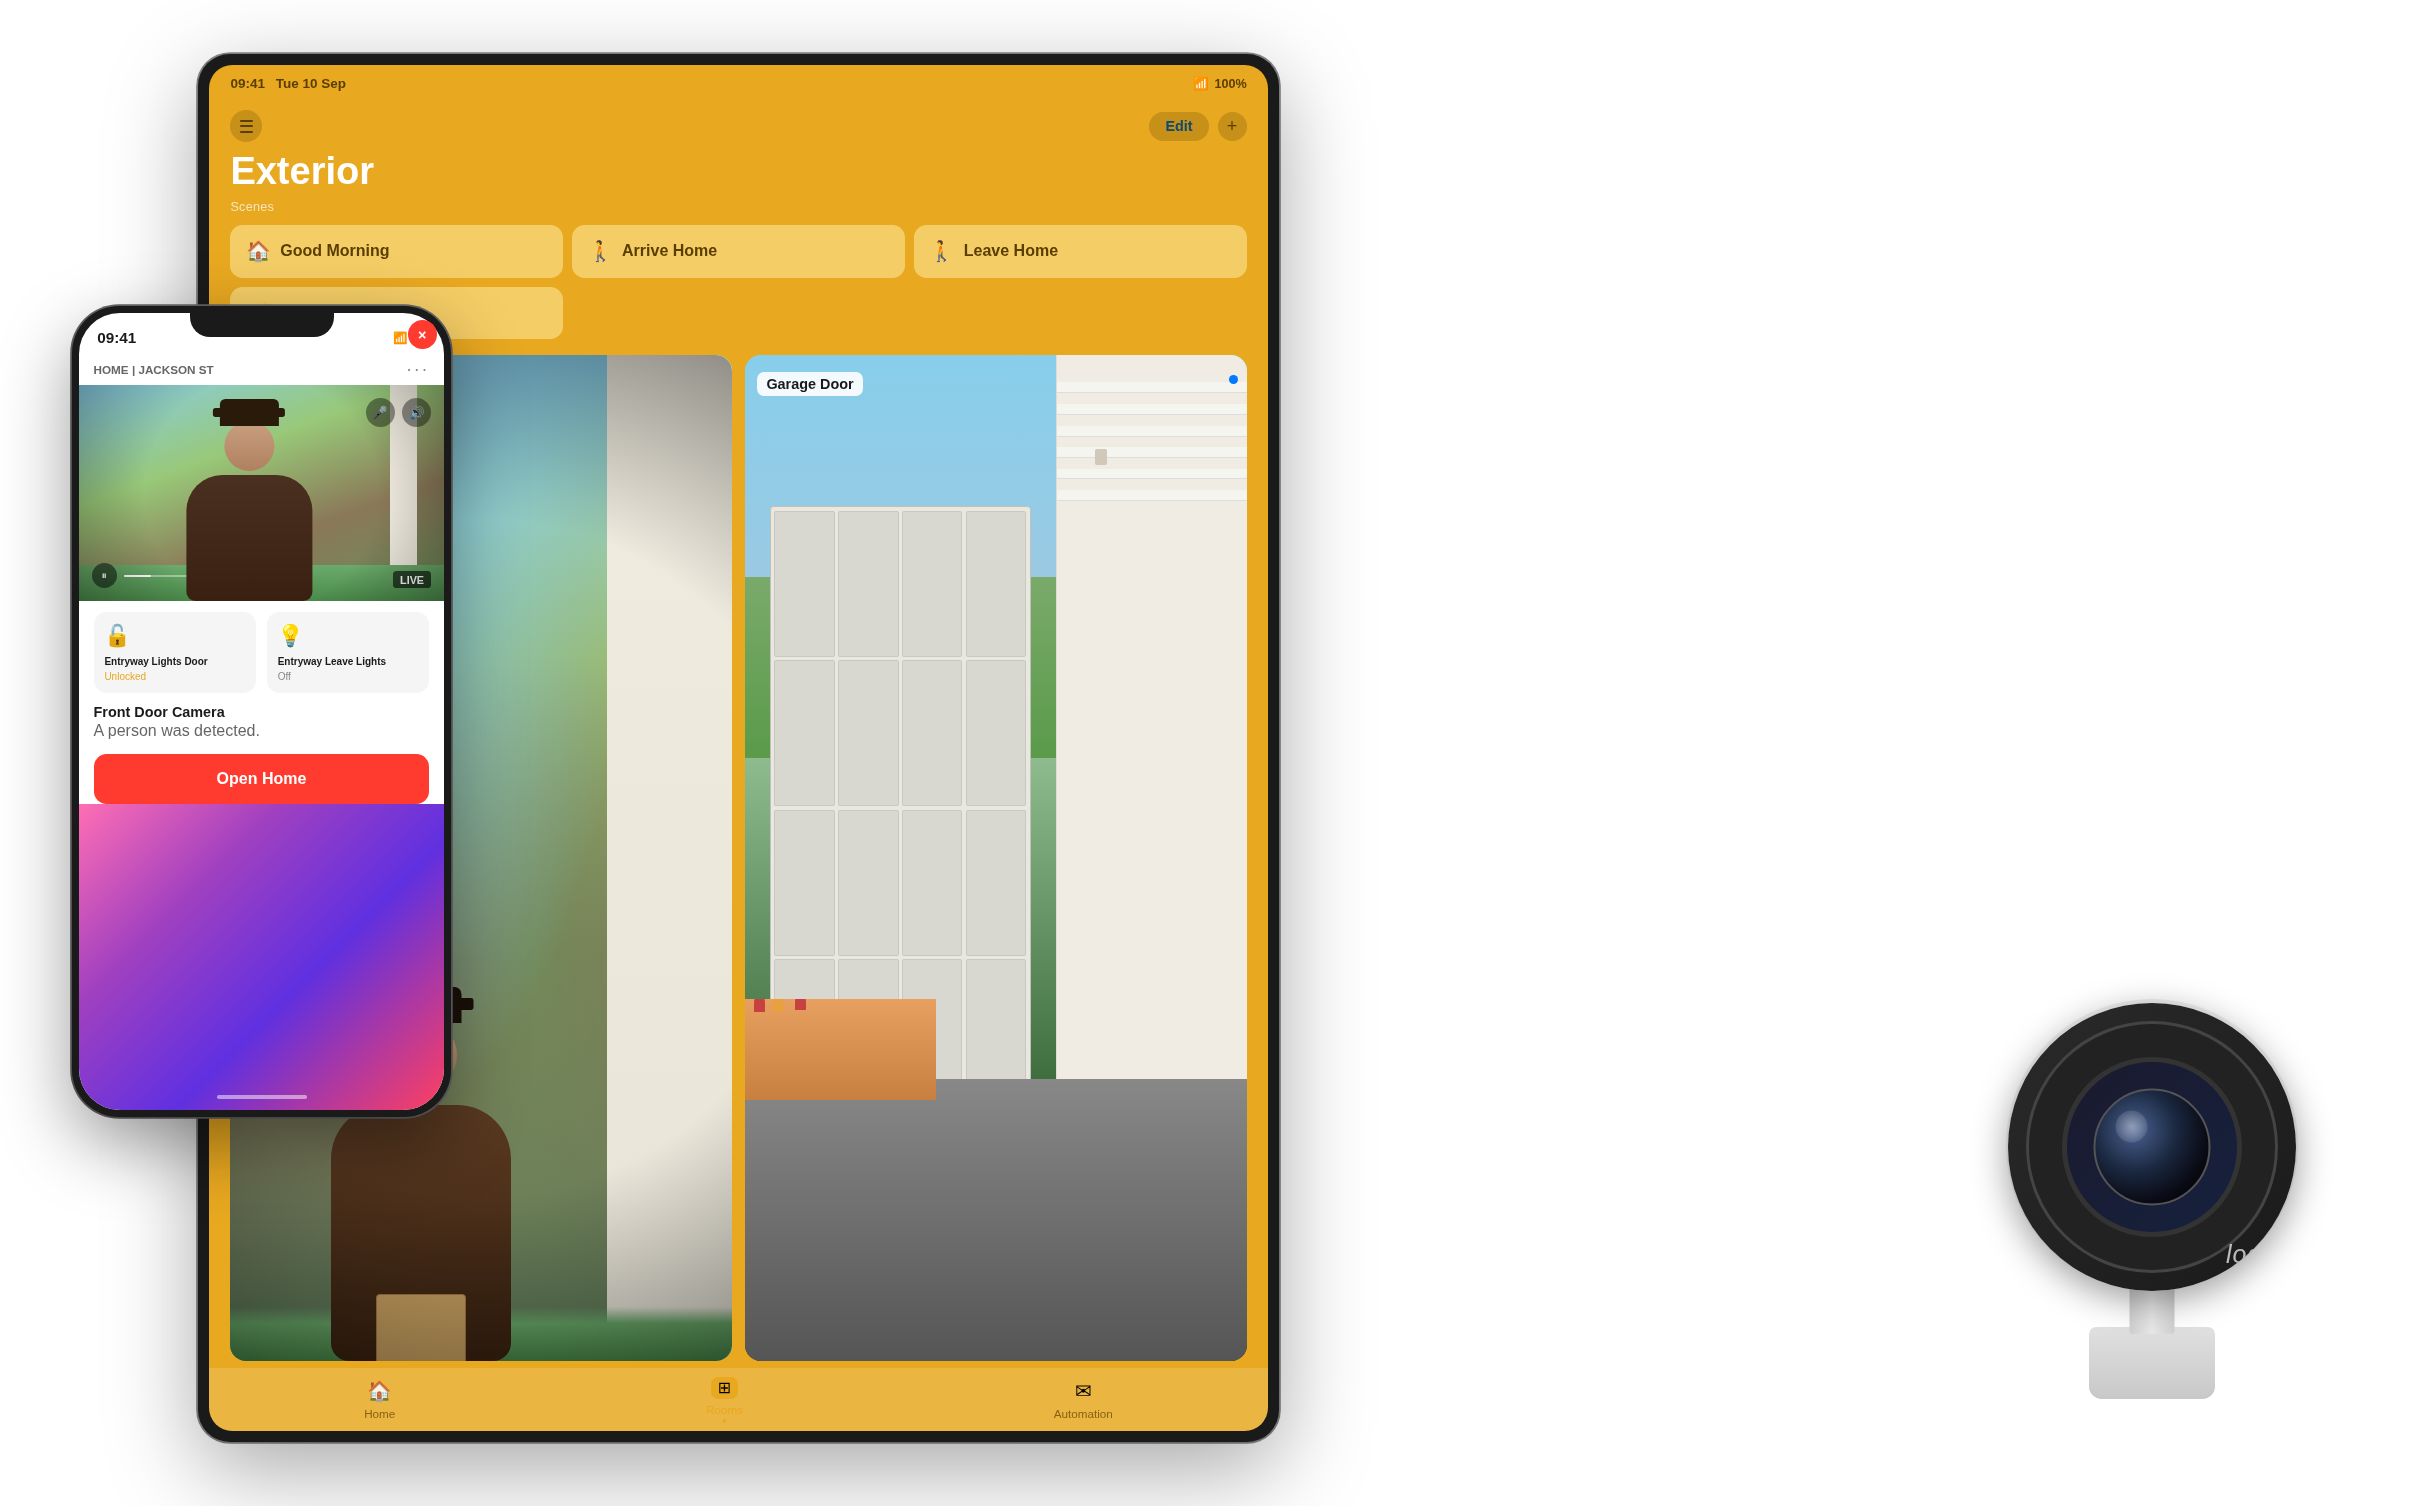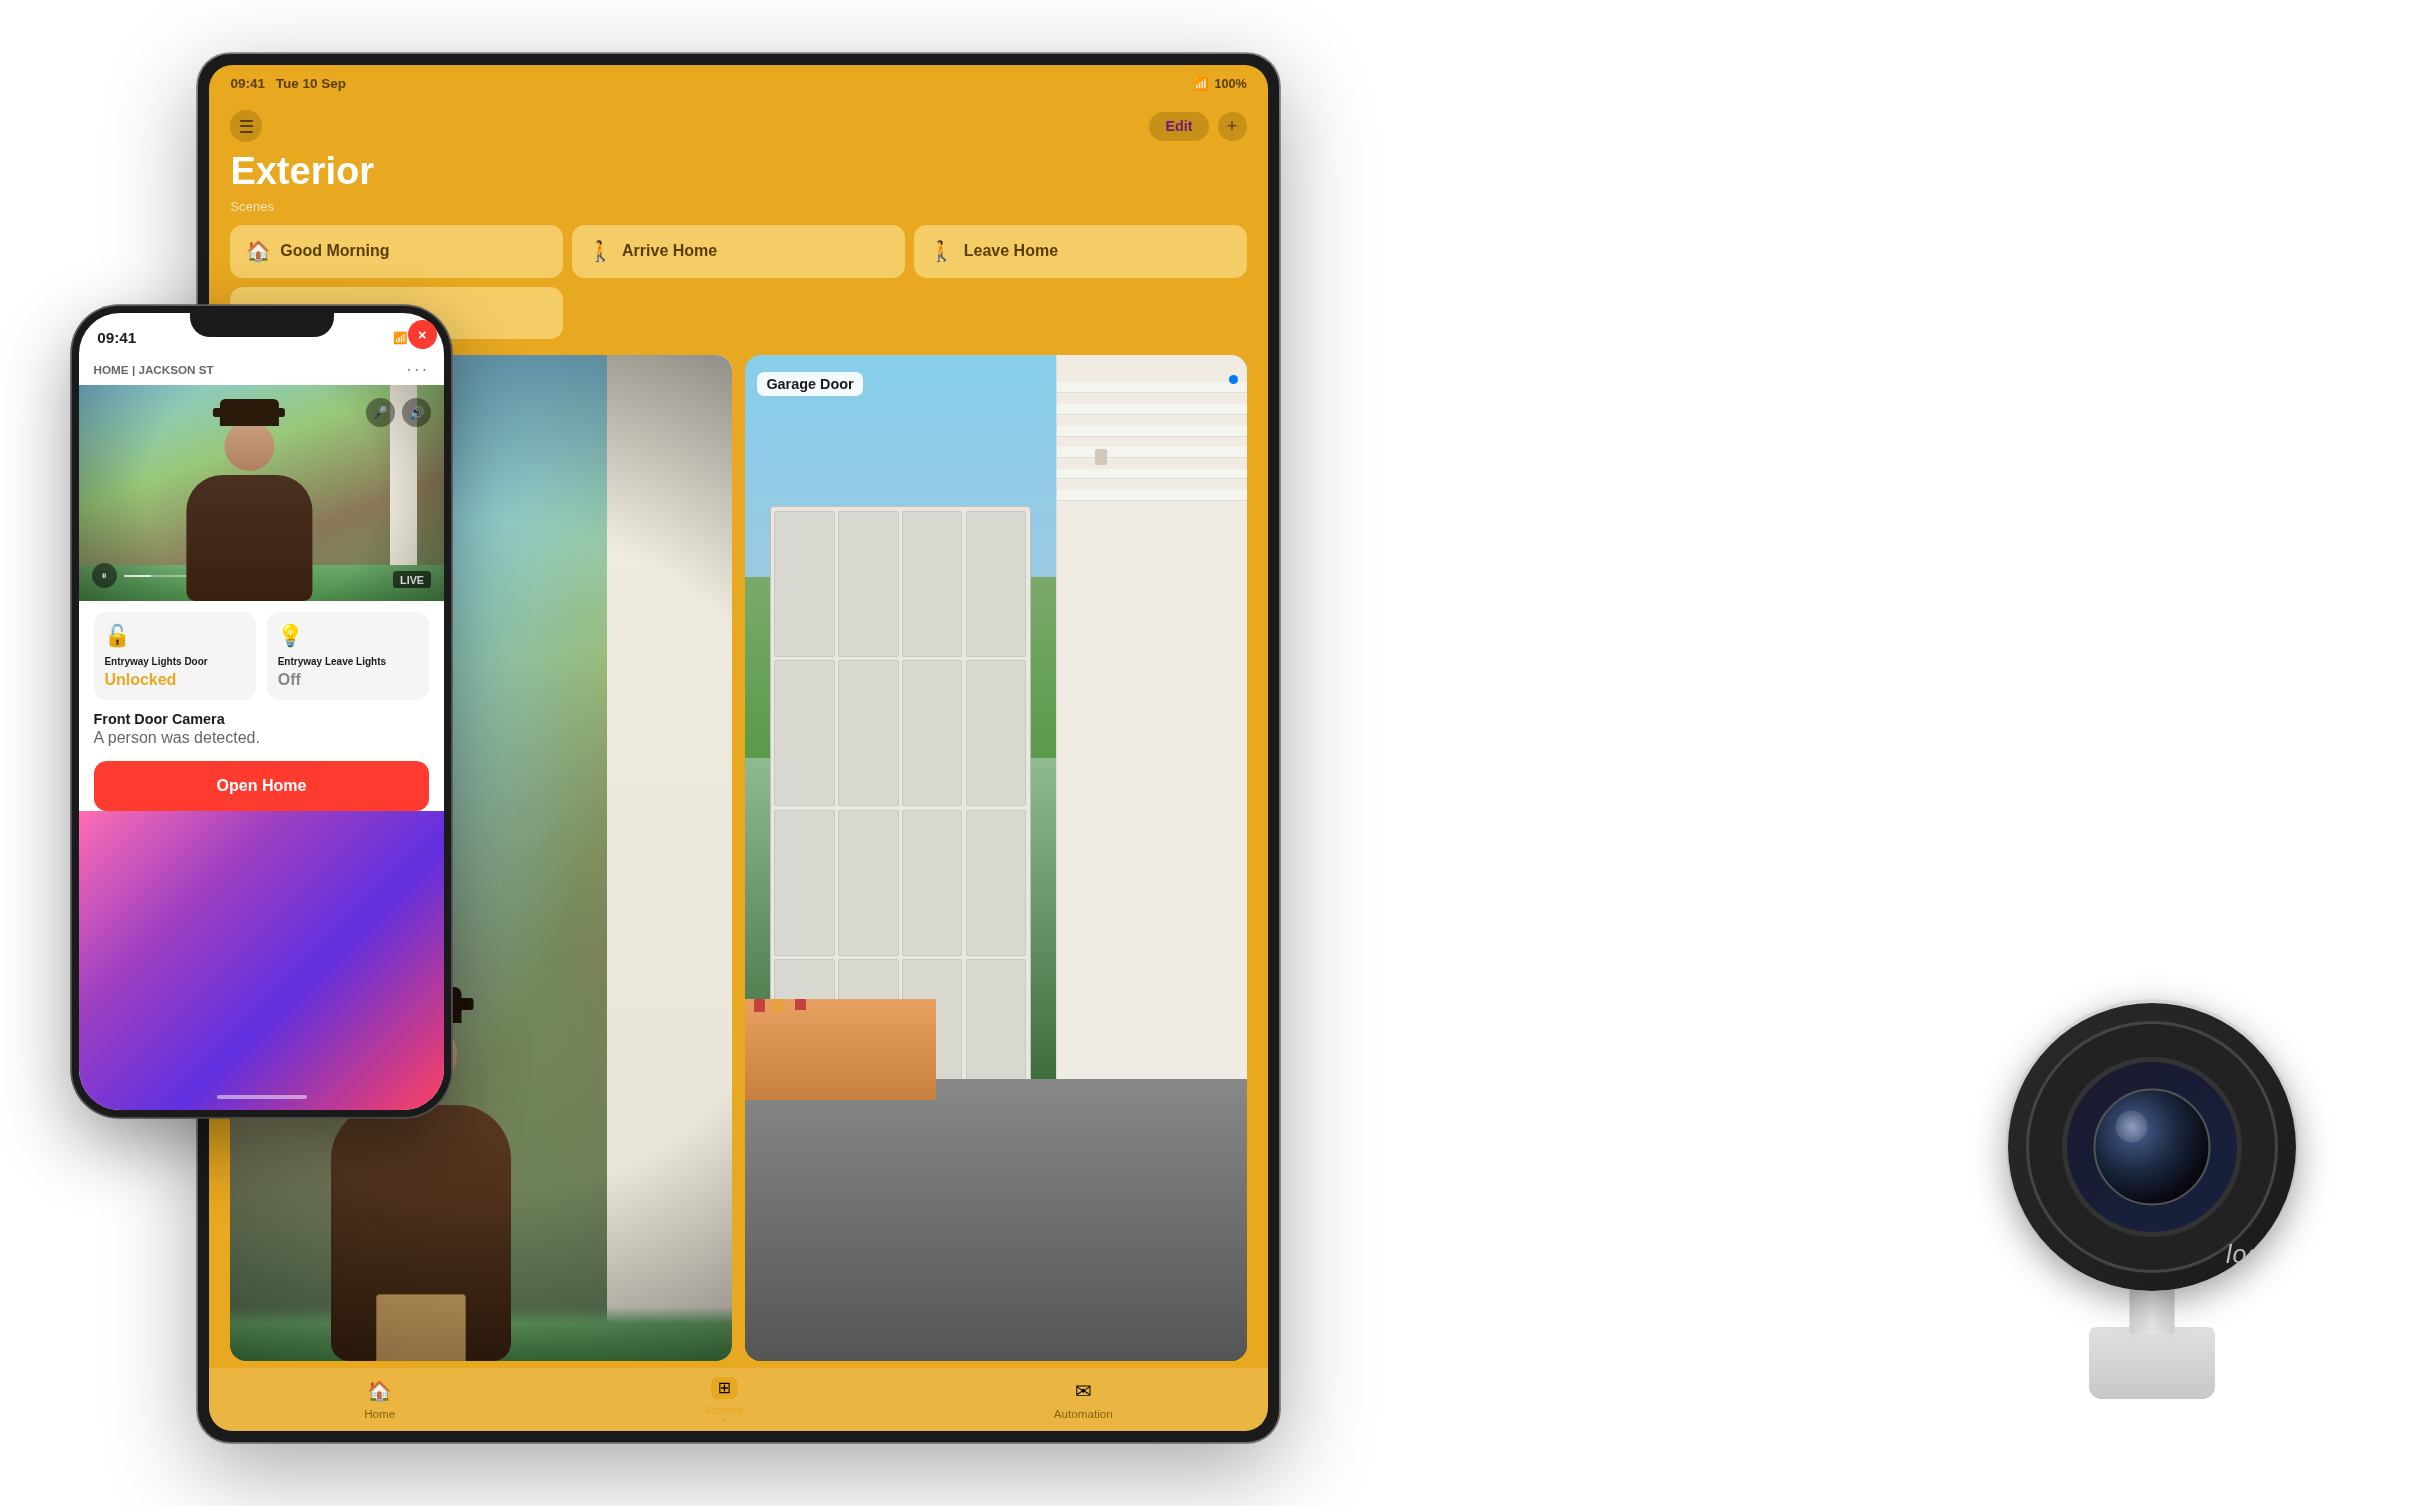--- a/index.html
+++ b/index.html
@@ -116,21 +116,21 @@
       gap: 9px;
     }
 
     .edit-btn {
       background: rgba(100,70,0,0.25);
       border: none;
       border-radius: 16px;
       padding: 6.3px 16px;
       font-size: 14.4px;
       font-weight: 600;
-      color: #701a75;
+      color: #0c4a6e;
       cursor: pointer;
     }
 
     .add-btn {
       width: 29px;
       height: 29px;
       background: rgba(100,70,0,0.25);
       border-radius: 50%;
       display: flex;
       align-items: center;
@@ -503,23 +503,23 @@
     }
 
     .device-name {
       font-size: 10px;
       font-weight: 600;
       color: #1a1a1a;
       line-height: 1.2;
     }
 
     .device-status {
-      font-size: 16px;
+      font-size: 10px;
       color: #E8A820;
-      font-weight: 700;
+      font-weight: 400;
     }
 
     .device-status.off {
       color: #888;
     }
 
     
     .phone-notification {
       padding: 0 14.4px;
       flex-shrink: 0;

